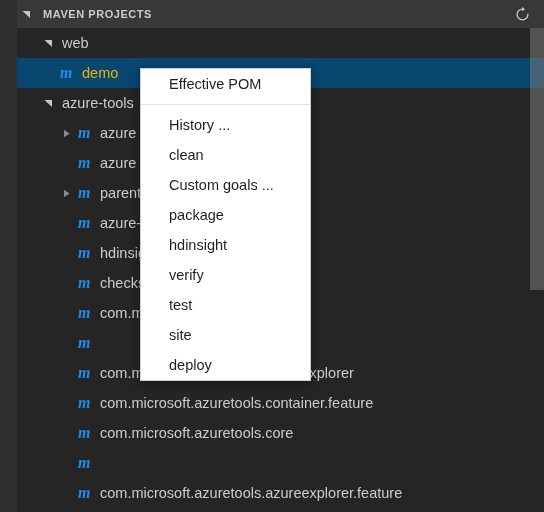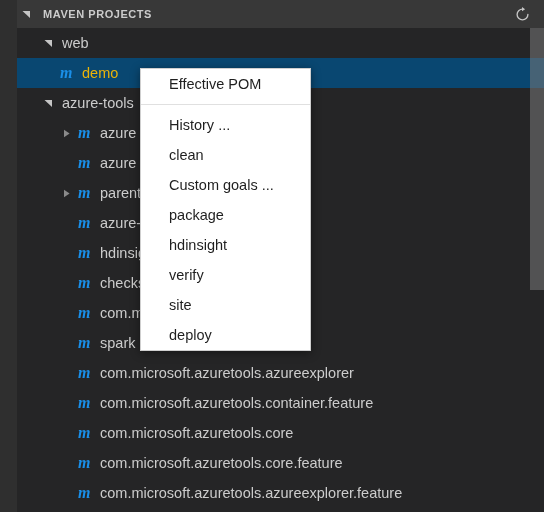--- a/index.html
+++ b/index.html
@@ -293,21 +293,20 @@
         <span class="mvn-icon">m</span>
         <span class="label">com.microsoft.azuretools.lib</span>
       </div>
       <div class="row ind3">
         <span class="arrow spacer">
           <svg width="9" height="9" viewBox="0 0 9 9">
             <path d="M2 0.7 L7.6 4.5 L2 8.3 Z" fill="#8a8a8a"></path>
           </svg>
         </span>
         <span class="mvn-icon">m</span>
-        <span class="label">spark</span>
       </div>
       <div class="row ind3">
         <span class="arrow spacer">
           <svg width="9" height="9" viewBox="0 0 9 9">
             <path d="M2 0.7 L7.6 4.5 L2 8.3 Z" fill="#8a8a8a"></path>
           </svg>
         </span>
         <span class="mvn-icon">m</span>
         <span class="label">com.microsoft.azuretools.azureexplorer</span>
       </div>
@@ -329,21 +328,20 @@
         <span class="mvn-icon">m</span>
         <span class="label">com.microsoft.azuretools.core</span>
       </div>
       <div class="row ind3">
         <span class="arrow spacer">
           <svg width="9" height="9" viewBox="0 0 9 9">
             <path d="M2 0.7 L7.6 4.5 L2 8.3 Z" fill="#8a8a8a"></path>
           </svg>
         </span>
         <span class="mvn-icon">m</span>
-        <span class="label">com.microsoft.azuretools.core.feature</span>
       </div>
       <div class="row ind3">
         <span class="arrow spacer">
           <svg width="9" height="9" viewBox="0 0 9 9">
             <path d="M2 0.7 L7.6 4.5 L2 8.3 Z" fill="#8a8a8a"></path>
           </svg>
         </span>
         <span class="mvn-icon">m</span>
         <span class="label">com.microsoft.azuretools.azureexplorer.feature</span>
       </div>
@@ -360,17 +358,18 @@
 
   <div class="ctx-menu" id="ctx-menu">
       <div class="ctx-item">Effective POM</div>
       <div class="ctx-sep"></div>
       <div class="ctx-item">History ...</div>
       <div class="ctx-item">clean</div>
       <div class="ctx-item">Custom goals ...</div>
       <div class="ctx-item">package</div>
       <div class="ctx-item">hdinsight</div>
       <div class="ctx-item">verify</div>
+      <div class="ctx-item">test</div>
       <div class="ctx-item">site</div>
       <div class="ctx-item">deploy</div>
     </div>
 
 </div>
 
 </body></html>

